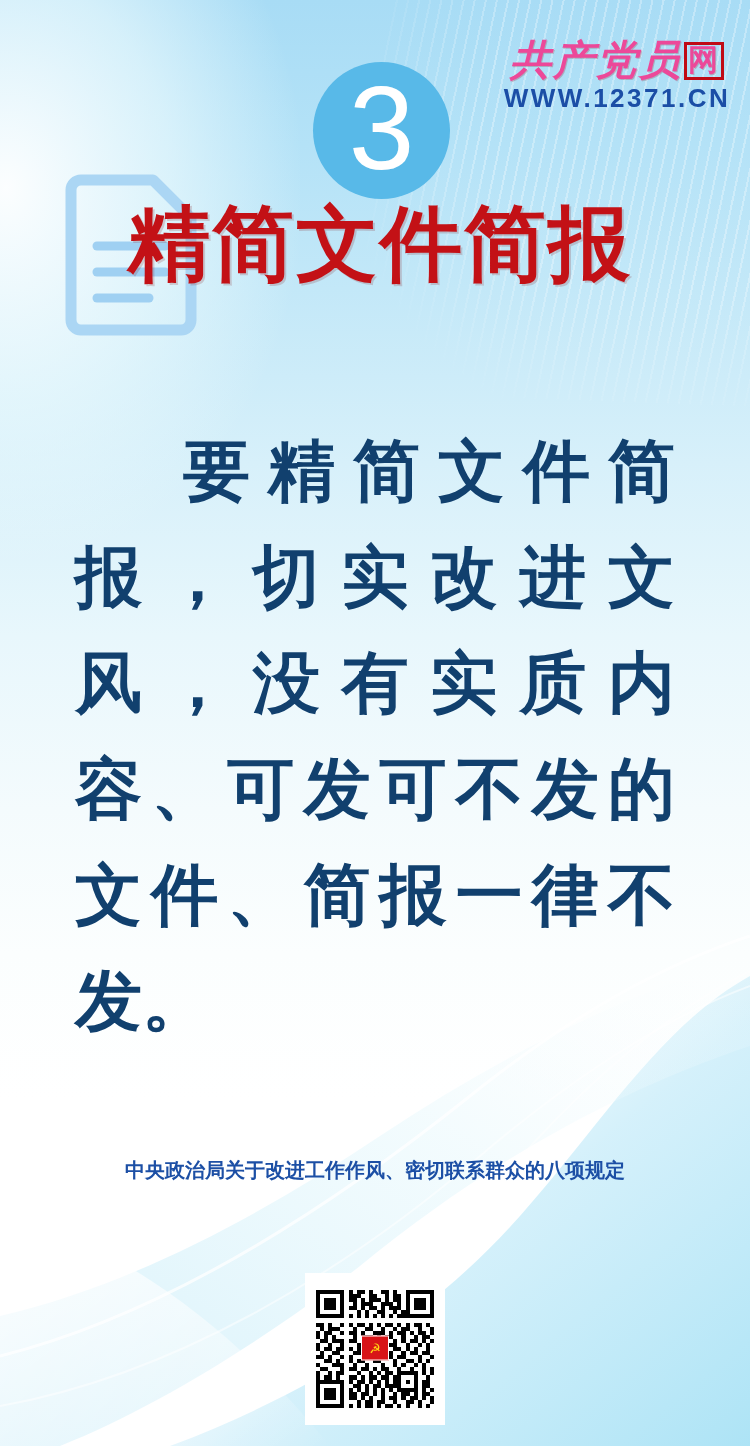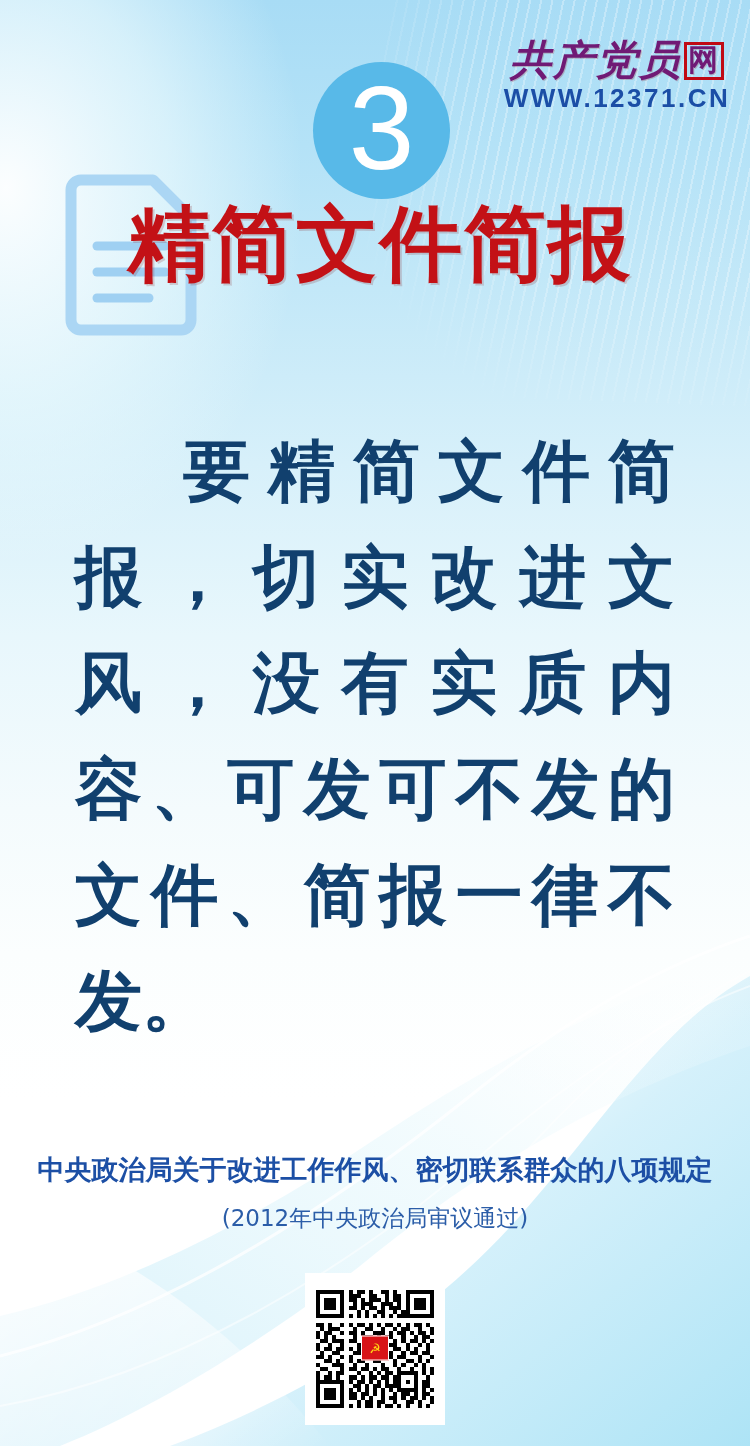--- a/index.html
+++ b/index.html
@@ -83,21 +83,21 @@
     top: 38px;
     text-align: center;
     width: 230px;
   }
   .brand-cn {
     font-family: "Liberation Serif", "DejaVu Serif", serif;
     font-weight: bold;
     font-style: italic;
     font-size: 41px;
     line-height: 44px;
-    color: #701a75;
+    color: #ec4899;
     letter-spacing: 2px;
     text-shadow: 1px 1px 0 rgba(140,0,0,0.22);
     white-space: nowrap;
   }
   .brand-cn .boxed {
     font-style: normal;
     border: 3px solid #c00a14;
     padding: 0 1px 2px 1px;
     font-size: 30px;
     line-height: 30px;
@@ -182,21 +182,21 @@
 
   
   .footer-title {
     position: absolute;
     left: 0;
     top: 1153px;
     width: 750px;
     text-align: center;
     font-family: "DejaVu Serif", "Liberation Serif", serif;
     font-weight: bold;
-    font-size: 27px;
+    font-size: 20px;
     line-height: 34px;
     color: #1c4fa5;
     letter-spacing: 0px;
   }
   .footer-sub {
     position: absolute;
     left: 0;
     top: 1203px;
     width: 750px;
     text-align: center;
@@ -296,21 +296,20 @@
       <line x1="40" y1="104" x2="108" y2="104" stroke="#9fd0f2" stroke-width="9" stroke-linecap="round"></line>
       <line x1="40" y1="130" x2="92" y2="130" stroke="#9fd0f2" stroke-width="9" stroke-linecap="round"></line>
     </svg>
   </div>
 
   <div class="headline">精简文件简报</div>
 
   <div class="body-text">要精简文件简报，切实改进文风，没有实质内容、可发可不发的文件、简报一律不发。</div>
 
   <div class="footer-title">中央政治局关于改进工作作风、密切联系群众的八项规定</div>
-  <div class="footer-sub">(2012年中央政治局审议通过)</div>
 
   <div class="qr-wrap">
     <svg width="118" height="118" viewBox="0 0 29 29" xmlns="http://www.w3.org/2000/svg" shape-rendering="crispEdges">
       <rect width="29" height="29" fill="#ffffff"></rect>
       <g fill="#000000">
 
         <rect x="0" y="0" width="7" height="1"></rect>
           <rect x="0" y="6" width="7" height="1"></rect>
         <rect x="0" y="0" width="1" height="7"></rect>
           <rect x="6" y="0" width="1" height="7"></rect>

